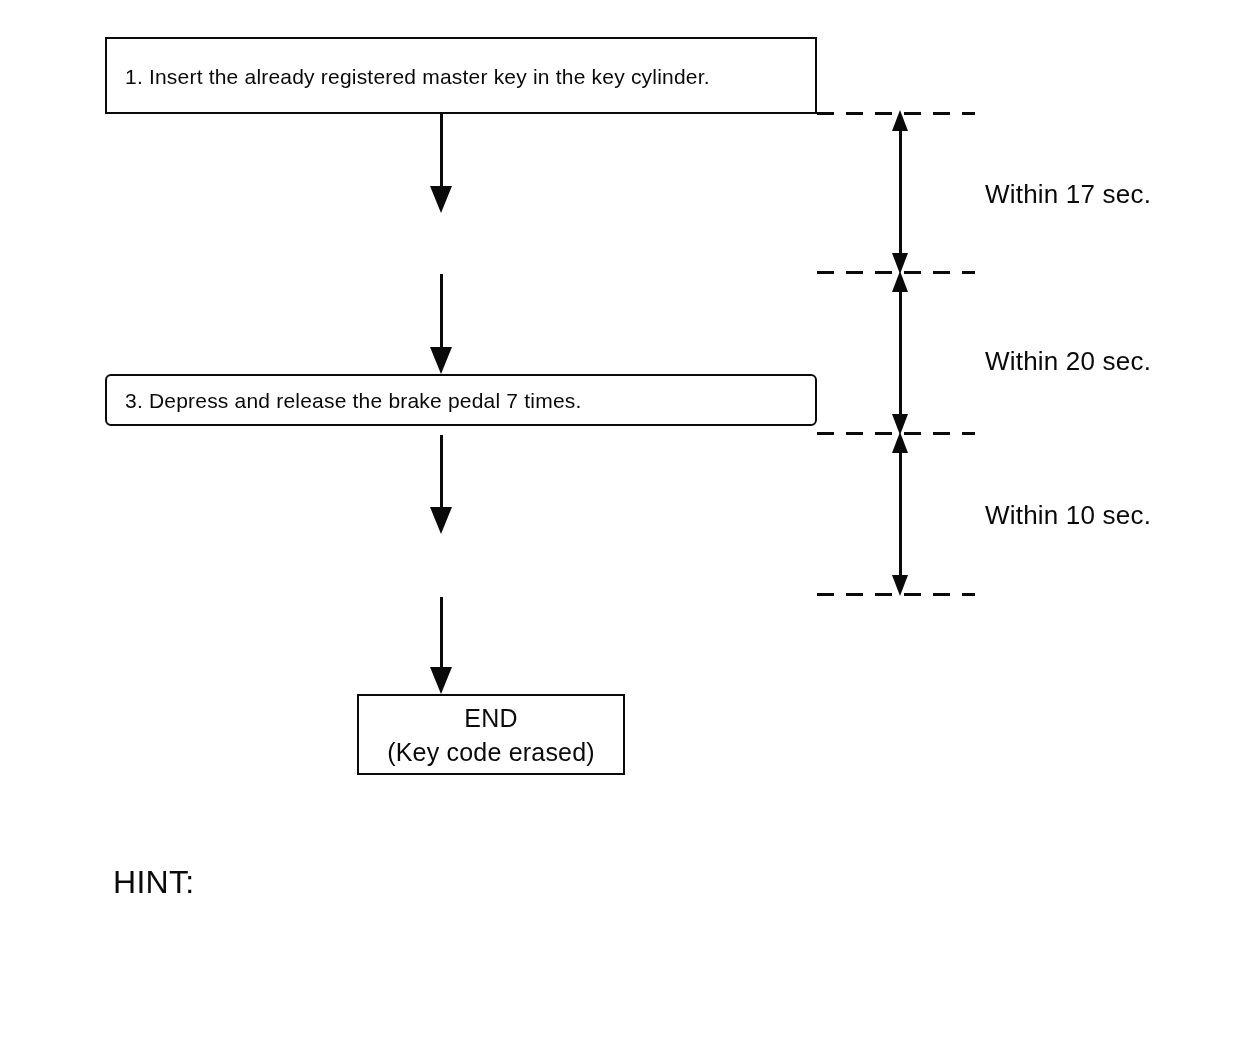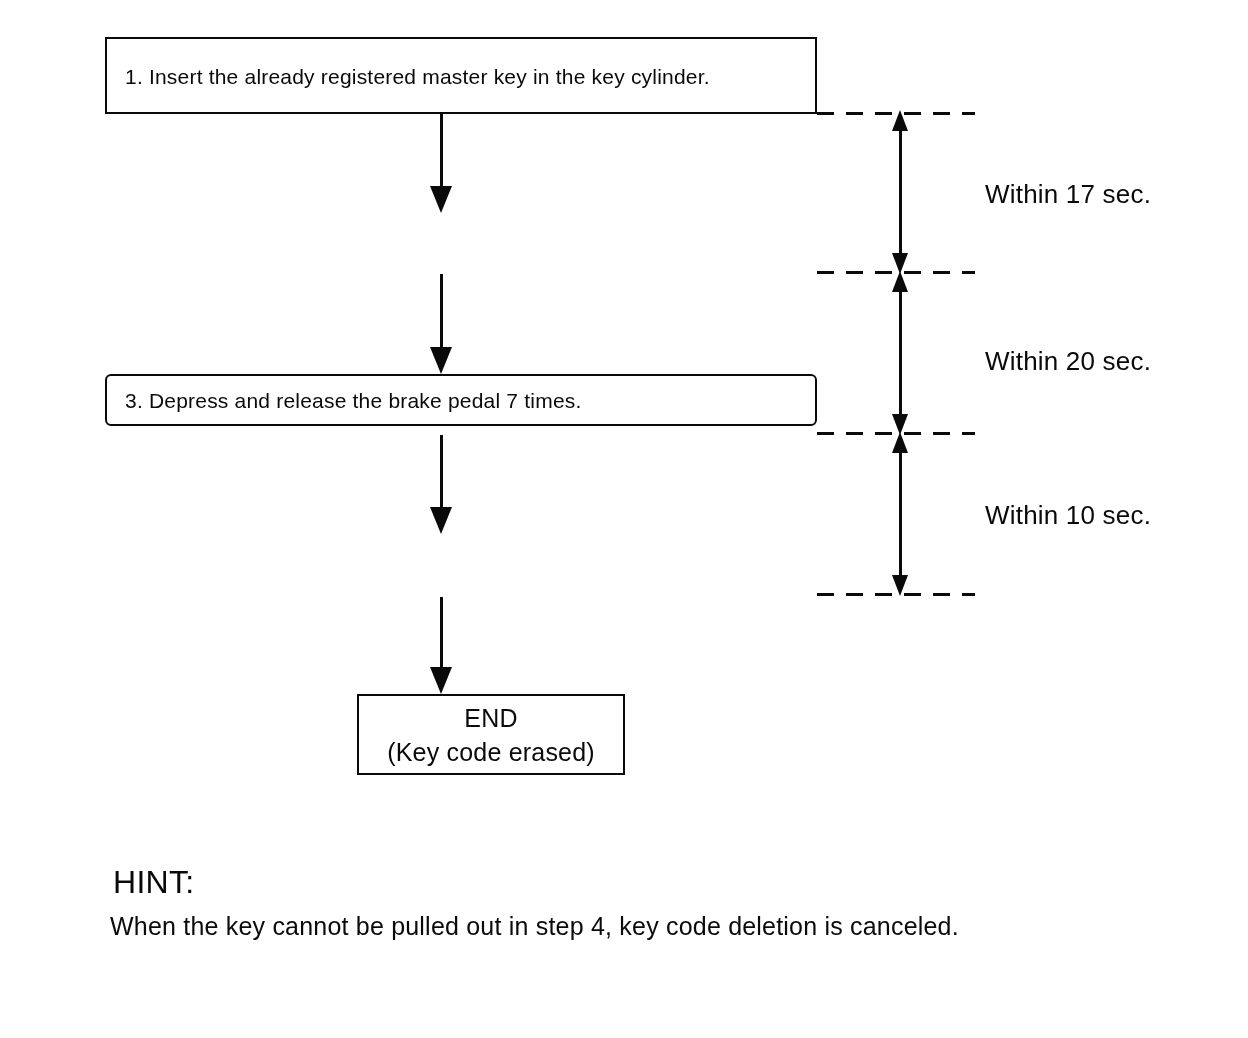--- a/index.html
+++ b/index.html
@@ -201,15 +201,14 @@
     <div class="head-up"></div>
     <div class="shaft"></div>
     <div class="head-down"></div>
   </div>
 
   <div class="timing-label tl1">Within 17 sec.</div>
   <div class="timing-label tl2">Within 20 sec.</div>
   <div class="timing-label tl3">Within 10 sec.</div>
 
   <div class="hint-heading">HINT:</div>
-  <div class="hint-body">When the key cannot be pulled out in step 4, key code deletion is canceled.</div>
 
 </div>
 
 </body></html>

